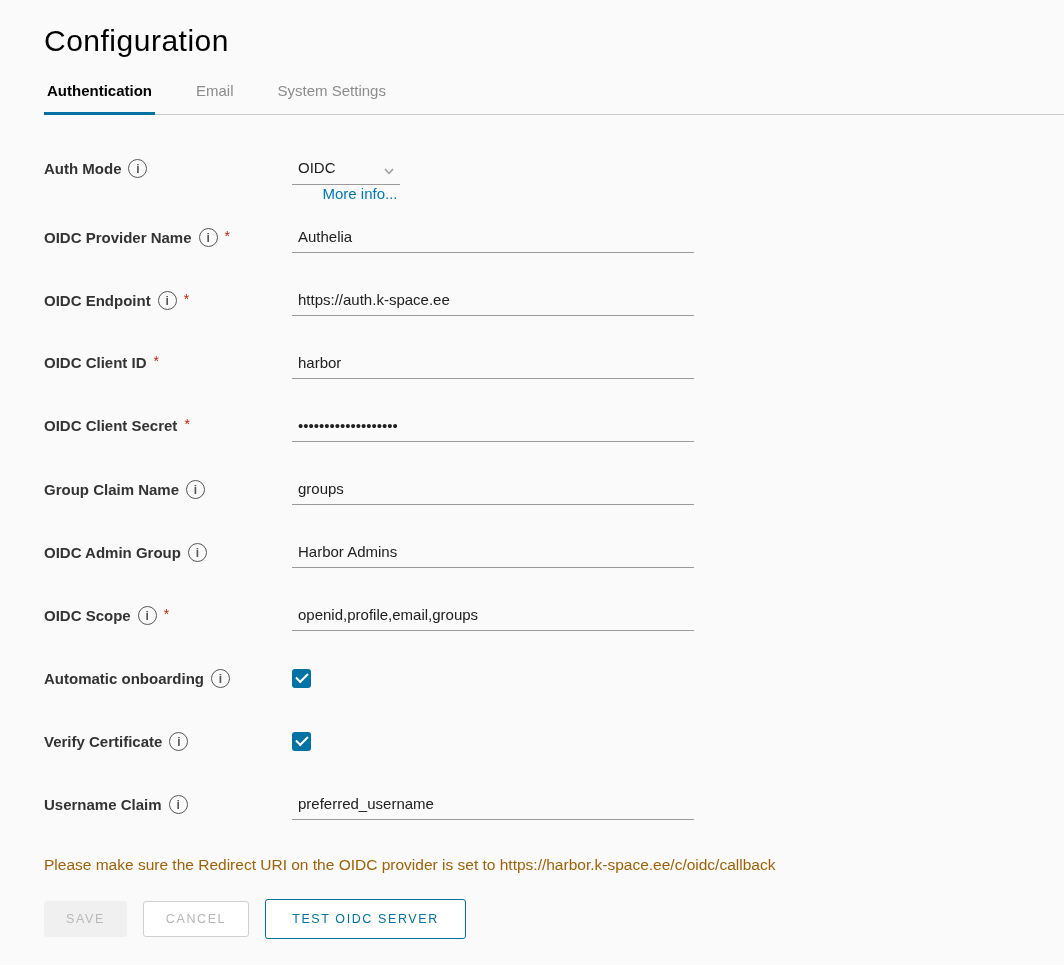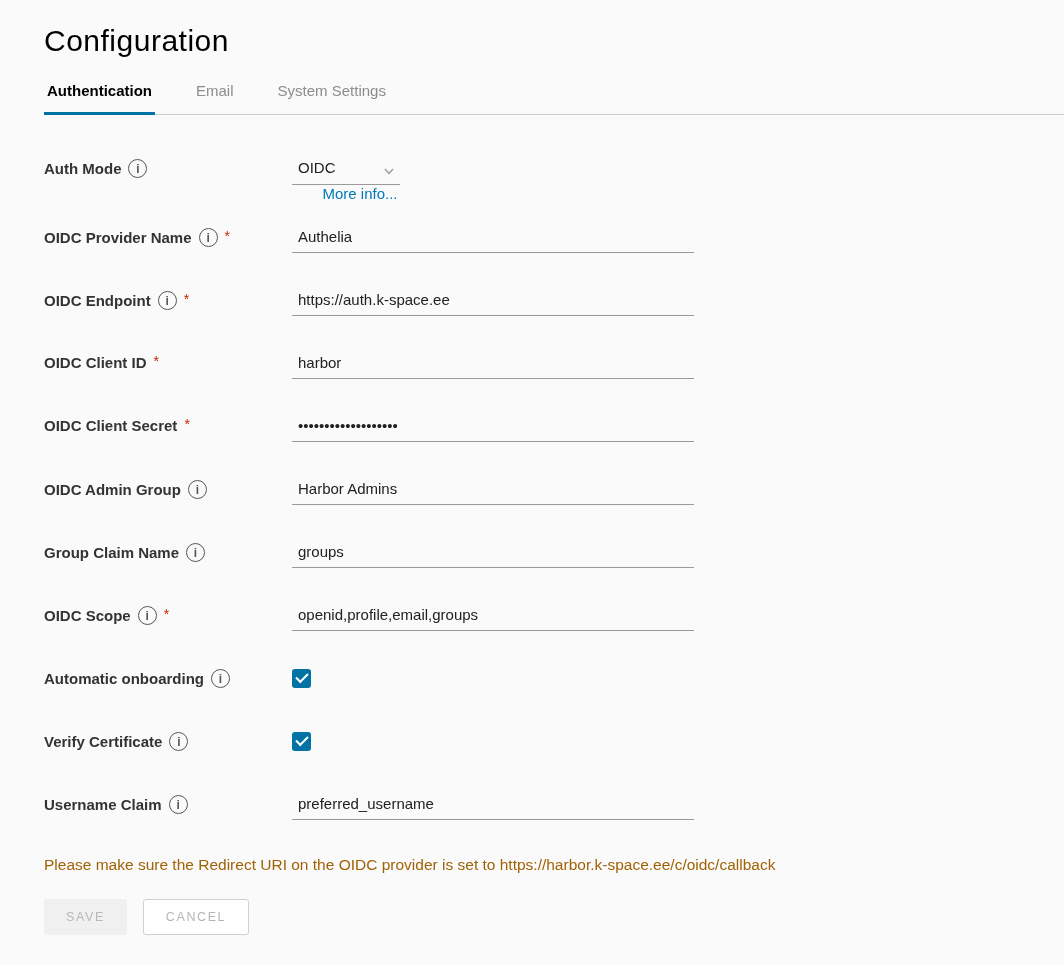--- a/index.html
+++ b/index.html
@@ -258,35 +258,35 @@
           <span class="field-label">OIDC Client Secret</span>
           <span class="required-star">*</span>
         </div>
         <div class="control-col">
           <input class="text-input" type="text" value="•••••••••••••••••••" style="">
         </div>
       </div>
 
       <div class="form-row">
         <div class="label-col">
+          <span class="field-label">Group Claim Name</span>
+          <span class="info-icon"></span>
+        </div>
+        <div class="control-col">
+          <input class="text-input" type="text" value="groups" style="">
+        </div>
+      </div>
+
+      <div class="form-row">
+        <div class="label-col">
           <span class="field-label">OIDC Admin Group</span>
           <span class="info-icon"></span>
         </div>
         <div class="control-col">
           <input class="text-input" type="text" value="Harbor Admins" style="">
-        </div>
-      </div>
-
-      <div class="form-row">
-        <div class="label-col">
-          <span class="field-label">Group Claim Name</span>
-          <span class="info-icon"></span>
-        </div>
-        <div class="control-col">
-          <input class="text-input" type="text" value="groups" style="">
         </div>
       </div>
 
       <div class="form-row">
         <div class="label-col">
           <span class="field-label">OIDC Scope</span>
           <span class="info-icon"></span>
           <span class="required-star">*</span>
         </div>
         <div class="control-col">
@@ -324,16 +324,17 @@
         </div>
       </div>
 
     </div>
 
     <div class="redirect-note">Please make sure the Redirect URI on the OIDC provider is set to https://harbor.k-space.ee/c/oidc/callback</div>
 
     <div class="button-row">
       <button class="btn btn-disabled" disabled="">SAVE</button>
       <button class="btn btn-secondary">CANCEL</button>
+      <button class="btn btn-outline-primary">TEST OIDC SERVER</button>
     </div>
 
   </div>
 </div>
 
 </body></html>

